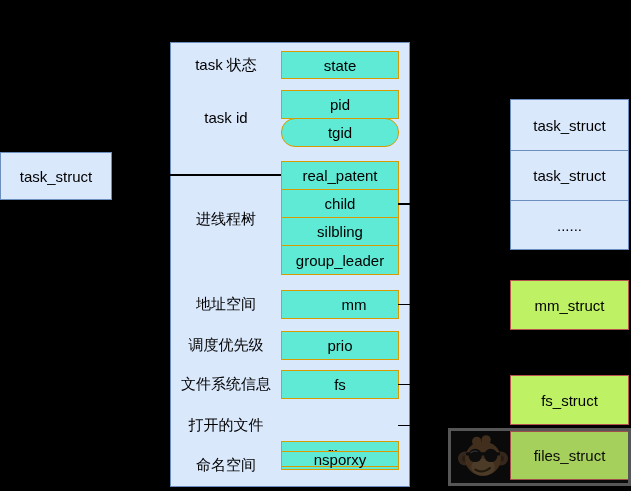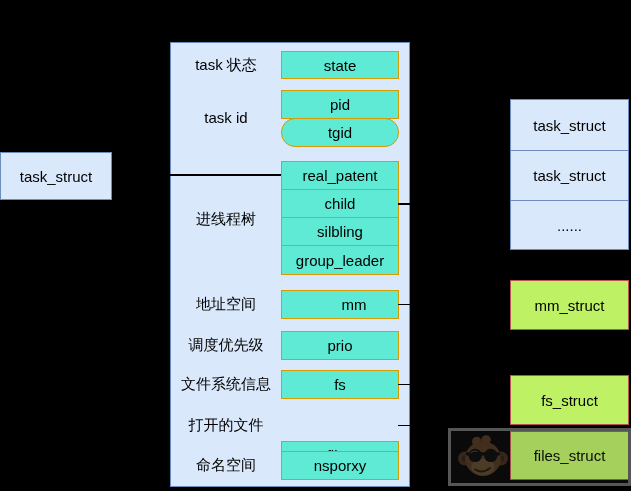--- a/index.html
+++ b/index.html
@@ -49,21 +49,21 @@
   <div class="box orange field" style="top:90px;height:29px;">pid</div>
   <div class="box orange field" style="top:118px;height:29px;border-radius:14px;">tgid</div>
   <div class="box orange field" style="top:161px;height:29px;">real_patent</div>
   <div class="box orange field" style="top:189px;height:29px;">child</div>
   <div class="box orange field" style="top:217px;height:29px;">silbling</div>
   <div class="box orange field" style="top:245px;height:30px;">group_leader</div>
   <div class="box orange field" style="top:290px;height:29px;padding-left:28px;">mm</div>
   <div class="box orange field" style="top:331px;height:29px;">prio</div>
   <div class="box orange field" style="top:370px;height:29px;">fs</div>
   <div class="box orange field" style="top:411px;height:29px;margin-top:30px;">files</div>
-  <div class="box orange field" style="top:451px;height:29px;">nsporxy</div>
+  <div class="box orange field" style="top:451px;height:16px;">nsporxy</div>
 
   <div class="hline" style="left:170px;top:174px;width:111px;"></div>
   <div class="hline" style="left:398px;top:203px;width:17px;"></div>
   <div class="hline" style="left:398px;top:303.5px;width:16px;"></div>
   <div class="hline" style="left:398px;top:383.5px;width:16px;"></div>
   <div class="hline" style="left:398px;top:424.5px;width:16px;"></div>
 
   <div class="blue" style="position:absolute;left:510px;top:99px;width:119px;height:151px;box-sizing:border-box;">
     <div class="stack-cell">task_struct</div>
     <div class="stack-cell">task_struct</div>

